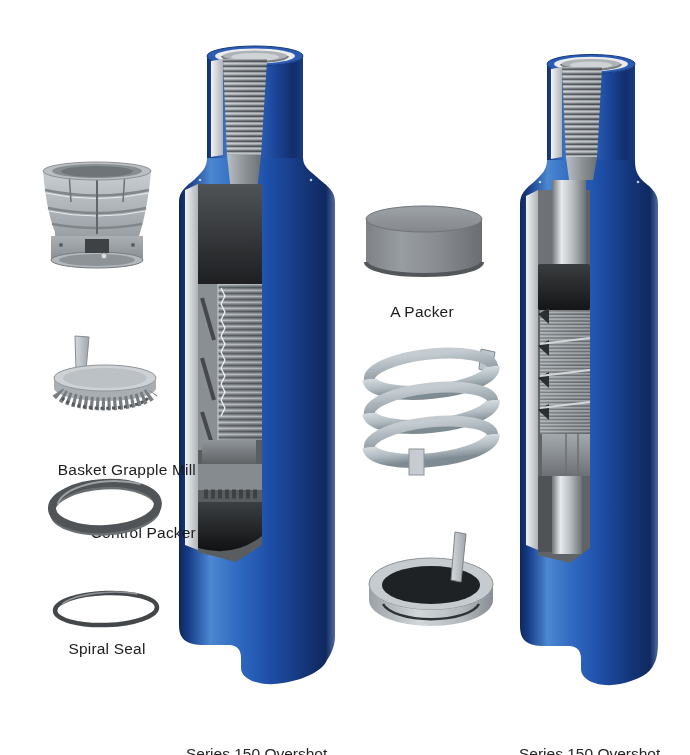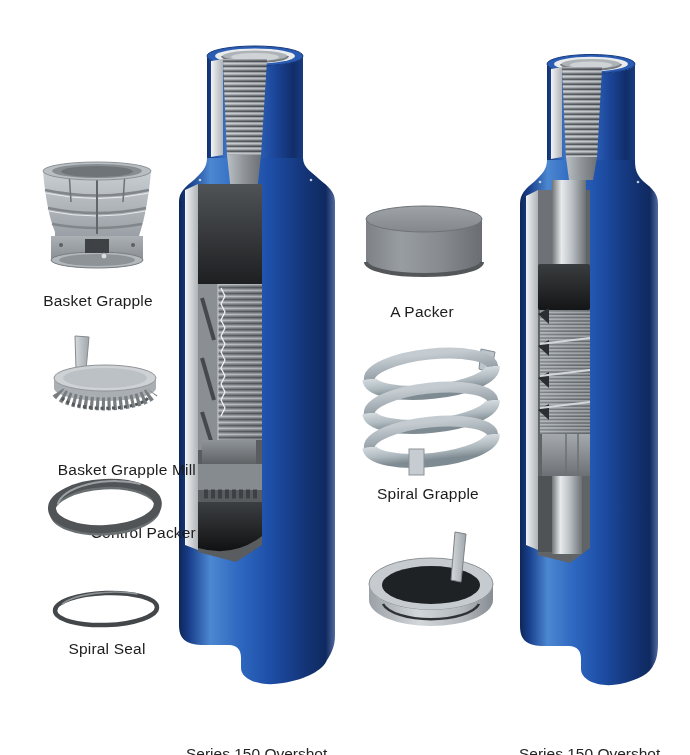--- a/index.html
+++ b/index.html
@@ -230,21 +230,20 @@
       <ellipse cx="59" cy="100" rx="38" ry="6" fill="#8e9397"></ellipse>
       <rect x="47" y="79" width="24" height="14" fill="#3f4245"></rect>
       <circle cx="66" cy="96" r="3" fill="#d9dcdf" stroke="#85898d" stroke-width=".8"></circle>
       <circle cx="23" cy="85" r="2" fill="#5c6064"></circle>
       <circle cx="95" cy="85" r="2" fill="#5c6064"></circle>
       <ellipse cx="59" cy="11" rx="54" ry="9" fill="#b9bec3" stroke="#8d9296" stroke-width="1"></ellipse>
       <ellipse cx="59" cy="11" rx="45" ry="7" fill="#888d91"></ellipse>
       <ellipse cx="59" cy="11.5" rx="36" ry="5.5" fill="#6f7478"></ellipse>
     </svg>
   </div>
-  <div class="plabel" style="left:18px;top:290px;width:160px;">Basket Grapple</div>
 
   <div class="fig" style="left:45px;top:334px;">
     <svg width="118" height="102" viewBox="0 0 118 102">
       <defs>
         <linearGradient id="tabGrad" x1="0" y1="0" x2="1" y2="0">
           <stop offset="0" stop-color="#d6dadd"></stop>
             <stop offset="1" stop-color="#9fa5aa"></stop>
         </linearGradient>
       </defs>
       <polygon points="30,2 44,3 41,36 31,35" fill="url(#tabGrad)" stroke="#868b8f" stroke-width="1"></polygon>
@@ -325,21 +324,20 @@
           <path d="M14,64 A62,19 0 0 0 138,64" stroke="url(#coilGrad)" stroke-width="14" fill="none"></path>
         </g>
         <g transform="rotate(-6 76 98)">
           <path d="M14,98 A62,19 0 0 1 138,98" stroke="url(#coilBack)" stroke-width="11" fill="none"></path>
           <path d="M14,98 A62,19 0 0 0 138,98" stroke="url(#coilGrad)" stroke-width="14" fill="none"></path>
         </g>
         <rect x="54" y="106" width="15" height="26" fill="#c6ccd1" stroke="#8d9296" stroke-width="1"></rect>
       </g>
     </svg>
   </div>
-  <div class="plabel" style="left:352px;top:483px;width:152px;">Spiral Grapple</div>
 
   <div class="fig" style="left:363px;top:528px;">
     <svg width="142" height="110" viewBox="0 0 142 110">
       <defs>
         <linearGradient id="ctlBand" x1="0" y1="0" x2="1" y2="0">
           <stop offset="0" stop-color="#9ba1a6"></stop>
             <stop offset=".4" stop-color="#d2d7da"></stop>
           <stop offset=".75" stop-color="#b2b8bc"></stop>
             <stop offset="1" stop-color="#878d92"></stop>
         </linearGradient>

